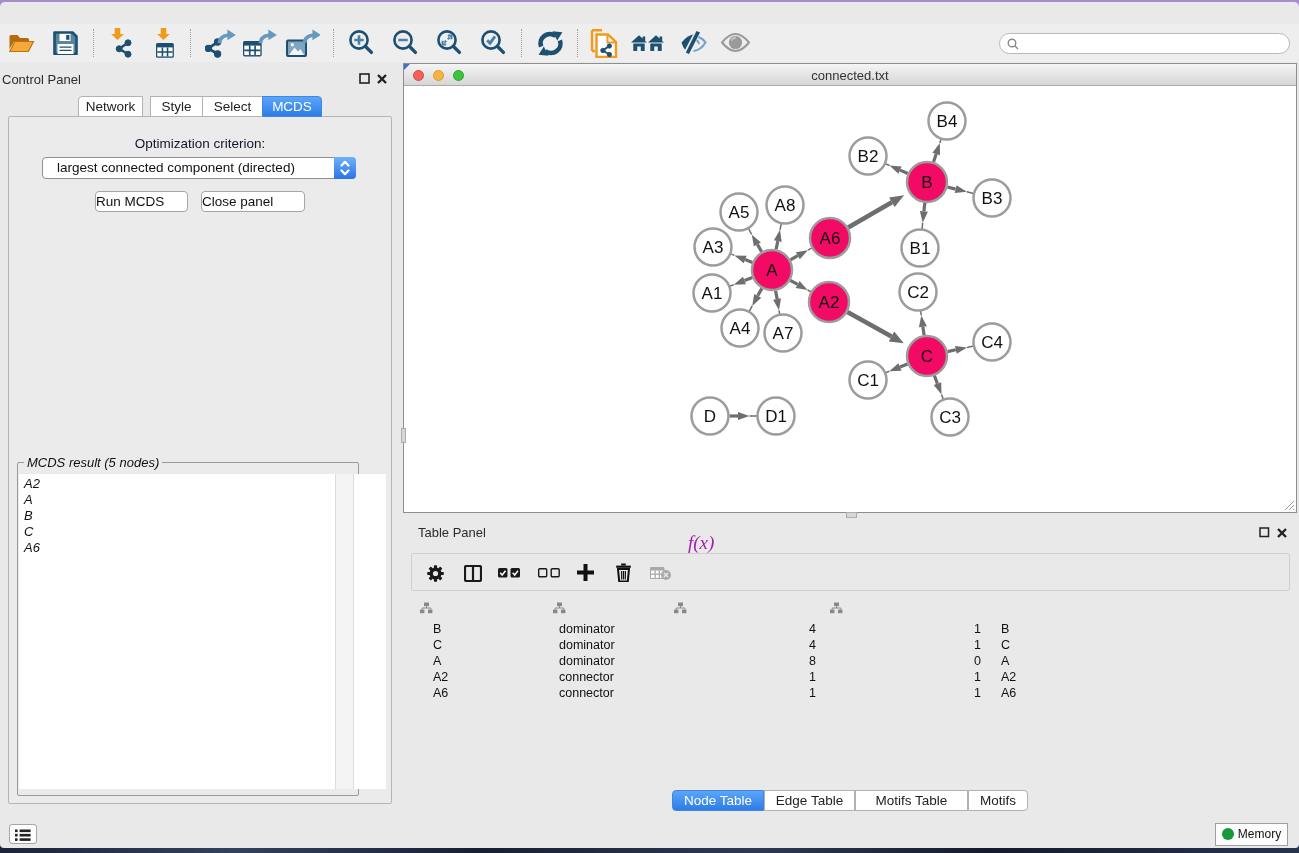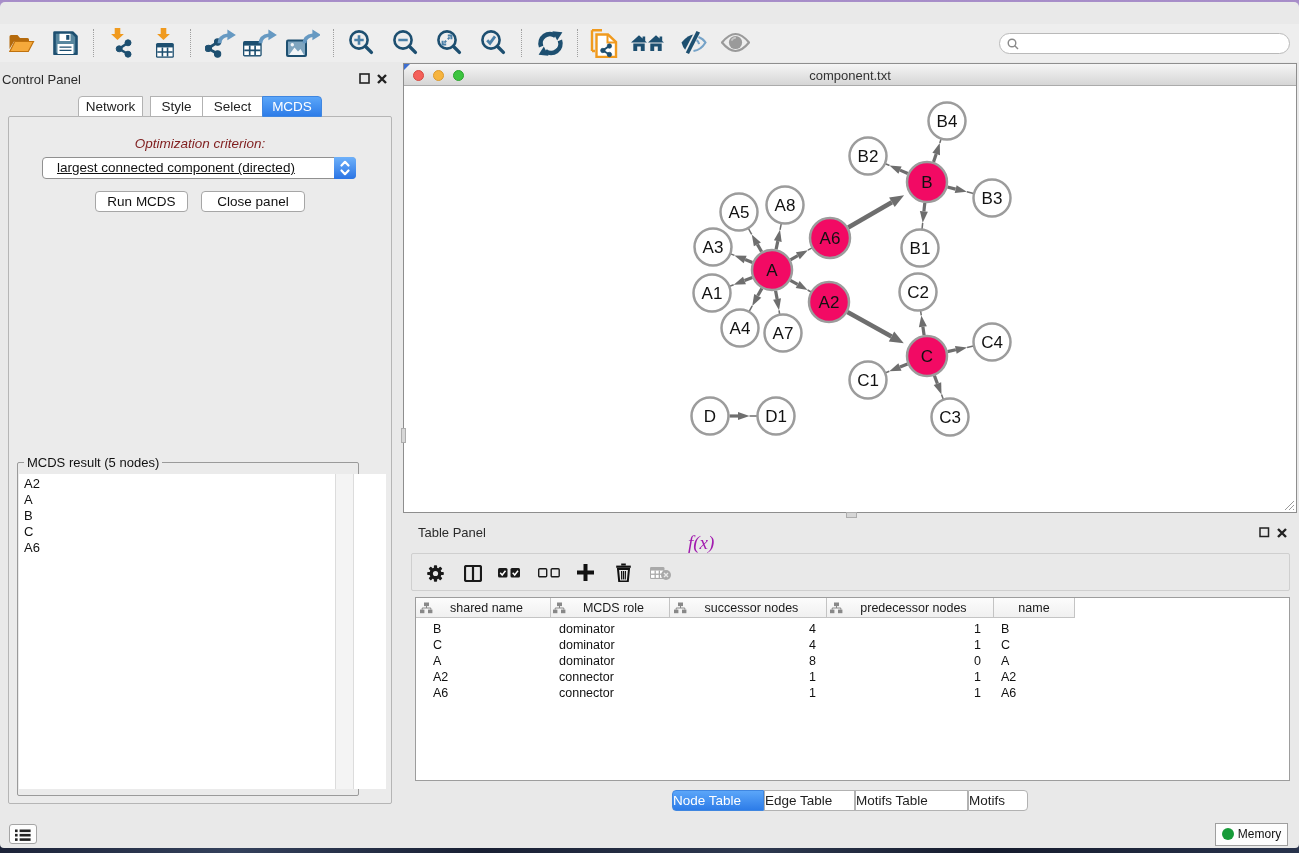--- a/index.html
+++ b/index.html
@@ -27,31 +27,31 @@
   background:#e9e9e9; }
 .panel-title { font-size:13px; color:#2b2b2b; position:absolute; }
 .wbtn { position:absolute; font-size:12px; color:#222; }
 .tab { position:absolute; top:96px; height:21px; background:#fff;
   border:1px solid #b2b2b2; font-size:13.5px; color:#222; text-align:center;
   line-height:20px; }
 .tabsel { background:linear-gradient(#5ba6f9,#2d7ce8); color:#fff; border-color:#3f86e0; }
 #cpbox { position:absolute; left:8px; top:116px; width:384px; height:688px;
   border:1px solid #b5b5b5; background:#ebebeb; border-radius:2px; }
 #optlabel { position:absolute; left:0; top:136px; width:400px; text-align:center;
-  font-size:13.5px; color:#7f1d1d;font-style:italic; }
+  font-size:13.5px; color:#0f172a; }
 #select { position:absolute; left:42px; top:157px; width:314px; height:22px;
   background:#fff; border:1px solid #909090; border-radius:4px; }
-#select .txt { position:absolute; left:14px; top:2px; font-size:13.5px; color:#111;text-decoration:underline; }
+#select .txt { position:absolute; left:14px; top:2px; font-size:13.5px; color:#111; }
 #select .step { position:absolute; right:-1px; top:-1px; width:22px; height:22px;
   background:linear-gradient(#6eb1fa,#2a74e4); border-radius:0 4px 4px 0; }
 .btn { position:absolute; top:191px; height:21px; background:#fff;
   border:1px solid #a6a6a6; border-radius:4px; font-size:13.5px; color:#111;
-  text-align:center; line-height:19px; }
+  text-align:left; line-height:19px; }
 #fieldset { position:absolute; left:17px; top:462px; width:342px; height:334px;
-  border:1px solid #9a9a9a; border-radius:2px; }
+  border:1px solid #9a9a9a; border-radius:2px;font-style:italic; }
 #legend { position:absolute; left:6px; top:-8px; background:#ebebeb; padding:0 3px;
   font-size:13px; color:#111; }
 #listbox { position:absolute; left:1px; top:11px; width:367px; height:315px;
   background:#fff; font-size:13px; color:#111; line-height:16px; padding:2px 0 0 5px; }
 #scroll { position:absolute; right:4px; top:11px; width:19px; height:315px;
   background:#f4f4f4; border-left:1px solid #dcdcdc; border-right:1px solid #dcdcdc; }
 #netwin { position:absolute; left:403px; top:63px; width:894px; height:450px;
   background:#fff; border:1px solid #8e8e8e; }
 #nettb { position:absolute; left:0; top:0; width:100%; height:22px;
   background:linear-gradient(#f5f5f5,#d6d6d6); border-bottom:1px solid #ababab; }
@@ -60,21 +60,21 @@
 #tpToolbar { position:absolute; left:411px; top:553px; width:879px; height:38px;
   background:#e9e9e9; border:1px solid #cfcfcf; border-radius:2px; }
 #ftable { position:absolute; left:415px; top:597px; width:875px; height:184px;
   background:#fff; border:1px solid #9d9d9d; }
 #thead { position:absolute; left:0; top:0; width:659px; height:20px;
   background:linear-gradient(#fcfcfc,#f0f0f0); border-bottom:1px solid #c4c4c4; }
 .hcell { position:absolute; top:0; height:20px; border-right:1px solid #c4c4c4;
   font-size:12.5px; color:#1a1a1a; text-align:center; line-height:20px; }
 .cell { position:absolute; font-size:12.5px; color:#111; height:16px; line-height:16px; }
 .btab { position:absolute; top:790px; height:21px; background:#fff;
-  border:1px solid #b2b2b2; font-size:13.5px; color:#222; text-align:left;
+  border:1px solid #b2b2b2; font-size:13.5px; color:#222; text-align:center;
   line-height:19px; }
 #listbtn { position:absolute; left:9px; top:824px; width:28px; height:20px;
   background:#fdfdfd; border:1px solid #a5a5a5; border-radius:3px; }
 #membtn { position:absolute; left:1215px; top:823px; width:73px; height:23px;
   background:#fdfdfd; border:1px solid #9f9f9f; font-size:12px; color:#111;
   text-align:center; line-height:21px; }
 #membtn .dot { display:inline-block; width:12px; height:12px; border-radius:50%;
   background:#169a38; vertical-align:-2px; margin-right:4px; }
 .grip { position:absolute; }
 </style></head>
@@ -264,21 +264,21 @@
     </div>
 
   <div id="netwin">
     <div id="nettb">
       <svg style="position:absolute;left:0;top:0" width="8" height="8">
             <path d="M0 0 L6 0 L0 6 Z" fill="#3e6fd1"></path>
           </svg>
       <div class="tl" style="left:9px;top:6px;width:11px;height:11px;background:#f4605a;border:0.5px solid #d84840"></div>
       <div class="tl" style="left:29px;top:6px;width:11px;height:11px;background:#f6b43e;border:0.5px solid #dd9a2b"></div>
       <div class="tl" style="left:49px;top:6px;width:11px;height:11px;background:#3cc43f;border:0.5px solid #2aa52e"></div>
-      <div class="t">component.txt</div>
+      <div class="t">connected.txt</div>
     </div>
     <svg class="grip" style="right:1px;bottom:1px" width="11" height="11">
           <g stroke="#9a9a9a" stroke-width="1">
             <line x1="10" y1="1" x2="1" y2="10"></line>
             <line x1="10" y1="5" x2="5" y2="10"></line>
             <line x1="10" y1="9" x2="9" y2="10"></line>
           </g>
         </svg>
   </div>
   <div style="position:absolute;left:401px;top:428px;width:5px;height:15px;background:#d6d6d6;border:1px solid #adadad"></div>
@@ -447,29 +447,20 @@
           <g stroke="#a9a9a9" stroke-width="1.5">
             <line x1="6.1" y1="4.2" x2="6.1" y2="12.8"></line>
             <line x1="11" y1="4.2" x2="11" y2="12.8"></line>
             <line x1="1.2" y1="8.5" x2="15.8" y2="8.5"></line>
           </g>
         </g>
         <circle cx="16" cy="8" r="5" fill="#a9a9a9"></circle>
         <path d="M14 6 l4 4 M18 6 l-4 4" stroke="#e9e9e9" stroke-width="1.4"></path>
       </svg>
   <div style="position:absolute;left:688px;top:532px;font-size:19px;font-style:italic;color:#a21caf;font-family:'Liberation Serif',serif">f(x)</div>
-  <div id="ftable">
-    <div id="thead">
-      <div class="hcell" style="left:0;width:135px">&nbsp;&nbsp;shared name</div>
-      <div class="hcell" style="left:135px;width:119px">&nbsp;&nbsp;MCDS role</div>
-      <div class="hcell" style="left:254px;width:157px">&nbsp;&nbsp;successor nodes</div>
-      <div class="hcell" style="left:411px;width:167px">&nbsp;&nbsp;predecessor nodes</div>
-      <div class="hcell" style="left:578px;width:81px">name</div>
-    </div>
-  </div>
   <svg style="position:absolute;left:420px;top:602px" width="13" height="12" viewBox="0 0 13 12">
         <g fill="#888">
           <rect x="4" y="0.5" width="5" height="3.6"></rect>
           <rect x="0" y="7.6" width="4.4" height="3.6"></rect>
           <rect x="8" y="7.6" width="4.4" height="3.6"></rect>
         </g>
         <path d="M6.5 4 v2 M2.2 7.6 v-1.6 h8.6 v1.6" fill="none" stroke="#888" stroke-width="1"></path>
       </svg>
       <svg style="position:absolute;left:553px;top:602px" width="13" height="12" viewBox="0 0 13 12">
         <g fill="#888">

